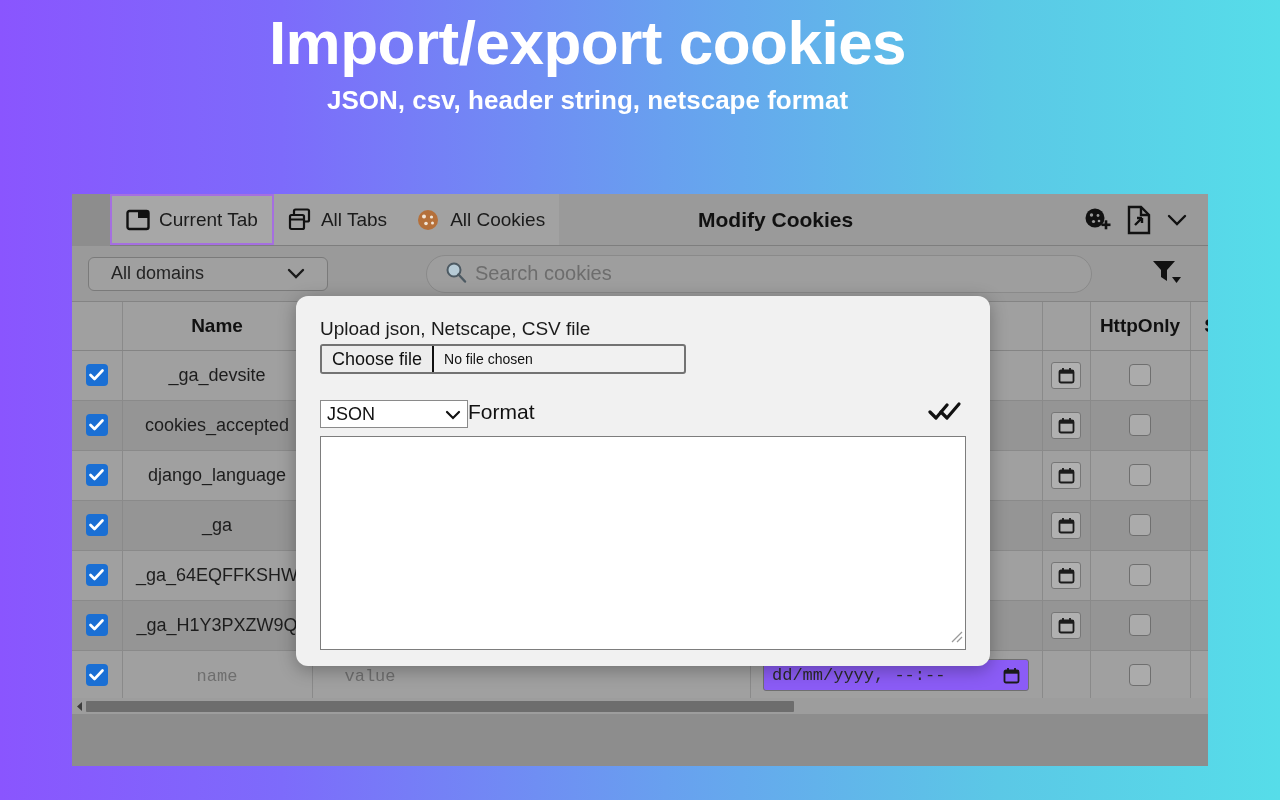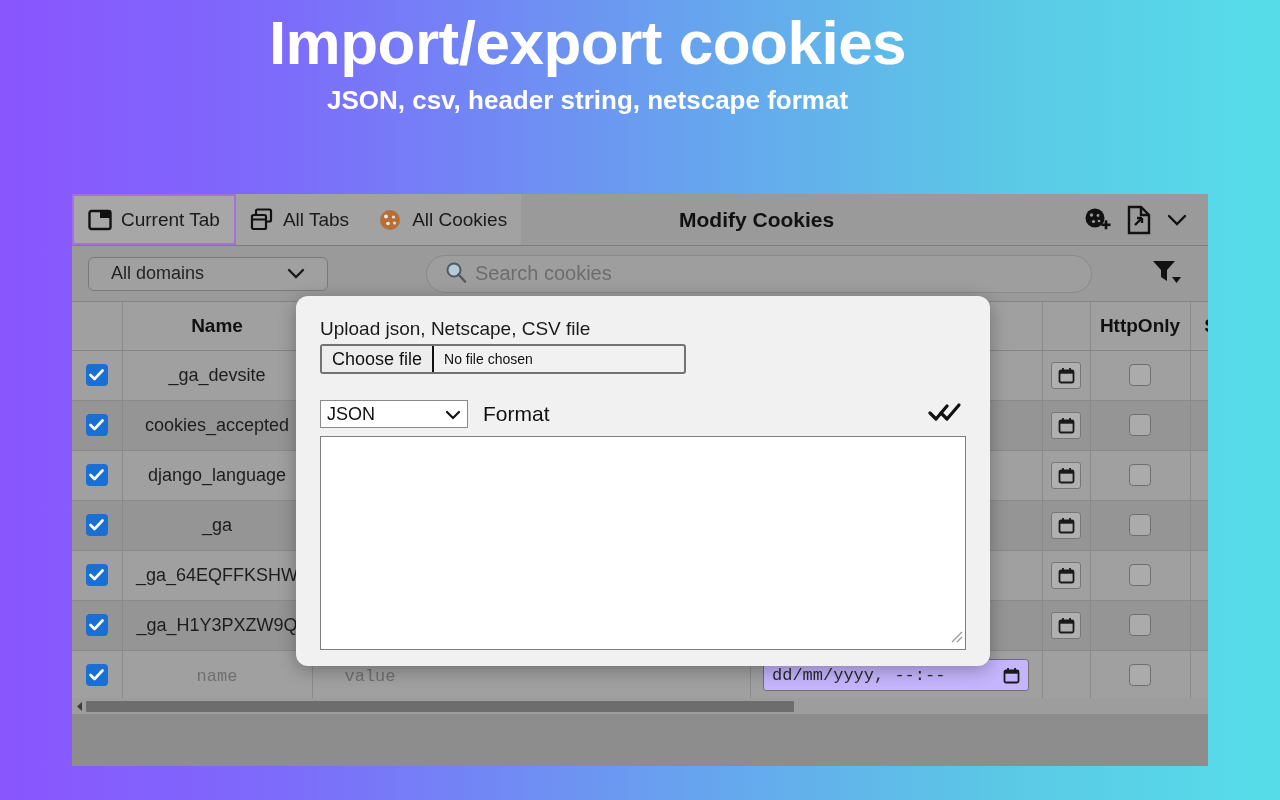--- a/index.html
+++ b/index.html
@@ -25,20 +25,21 @@
   #ext-window {
     position:absolute; left:72px; top:194px; width:1136px; height:572px;
     background:#8d8d8d; overflow:hidden;
   }
 
   
   #topbar {
     position:relative; height:52px; background:#9a9a9a;
     display:flex; align-items:stretch;
     border-bottom:1px solid #7e7e7e;
+    margin-left:38px;
   }
   #tabgroup { display:flex; align-items:stretch; }
   .tab {
     display:flex; align-items:center; gap:9px;
     padding:0 14px; font-size:19px; color:#1b1b1b;
     background:#a2a2a2; border:none; cursor:pointer;
   }
   .tab.active {
     background:#a7a7a7; border:2px solid #a56fe0;
     border-bottom:2px solid #a56fe0;
@@ -104,21 +105,21 @@
     width:22px; height:22px; background:#ababab; border:1px solid #6f6f6f;
     border-radius:4px; display:inline-block; cursor:pointer; vertical-align:middle;
   }
   .cal-btn {
     width:30px; height:27px; background:#b0b0b0; border:1px solid #777;
     border-radius:3px; display:inline-flex; align-items:center;
     justify-content:center; cursor:pointer;
   }
   .ph { color:#6e6e6e; font-family:"Liberation Mono", monospace; font-size:17px; }
   .date-input {
-    width:266px; height:32px; background:#c4b5fd; border:1px solid #6f6f6f;
+    width:266px; height:32px; background:#8b5cf6; border:1px solid #6f6f6f;
     border-radius:3px; display:flex; align-items:center; justify-content:space-between;
     padding:0 8px; margin:0 auto; font-family:"Liberation Mono", monospace;
     font-size:17px; color:#2a2a2a; cursor:text;
   }
 
   
   #hscroll {
     position:absolute; left:0; bottom:0; width:1136px; height:16px;
     background:#9d9d9d; display:flex; align-items:center;
   }
@@ -140,21 +141,21 @@
   #file-input {
     width:366px; height:30px; border:2px solid #737373; border-radius:3px;
     background:#f1f1f1; display:flex; align-items:stretch; overflow:hidden;
     cursor:pointer; margin-bottom:26px;
   }
   #choose-file-btn {
     padding:0 10px; display:flex; align-items:center; font-size:18px;
     color:#111; border-right:2px solid #111; background:#ededed;
   }
   #file-name { padding-left:10px; display:flex; align-items:center; font-size:14px; color:#111; }
-  #format-row { display:flex; align-items:center; gap:15px; position:relative; }
+  #format-row { display:flex; gap:0; position:relative; }
   #format-select {
     width:148px; height:28px; border:1px solid #8a8a8a; background:#fff;
     display:flex; align-items:center; justify-content:space-between;
     padding:0 6px; font-size:18px; color:#111; cursor:pointer;
   }
   #format-label { font-size:21px; color:#111; }
   #double-check { margin-left:auto; cursor:pointer; padding-right:4px; }
   #json-textarea {
     margin-top:8px; width:646px; height:214px; background:#fff;
     border:1px solid #7d7d7d; position:relative; cursor:text;

